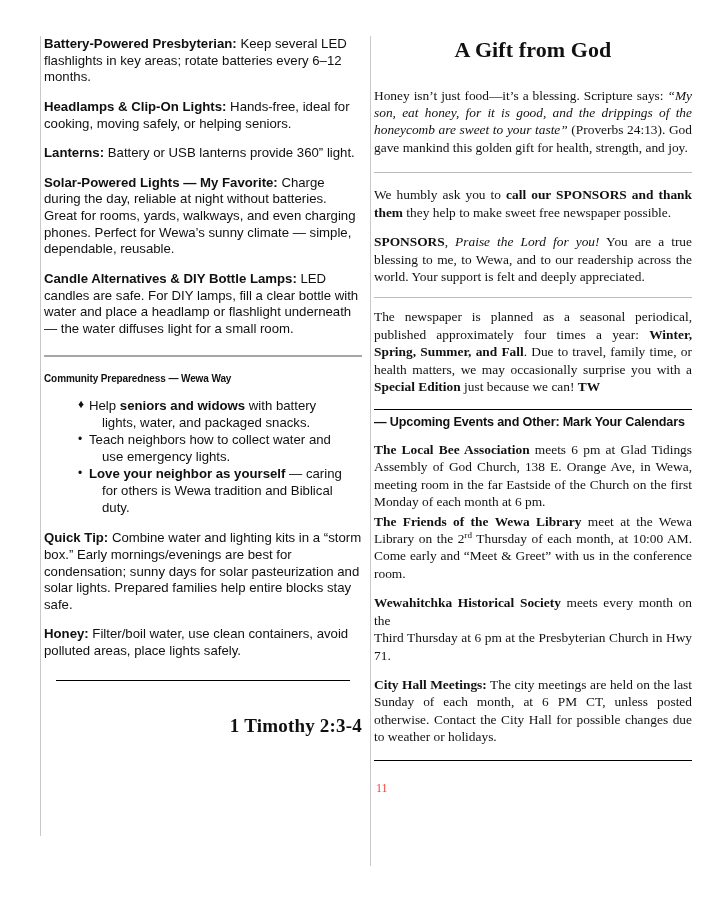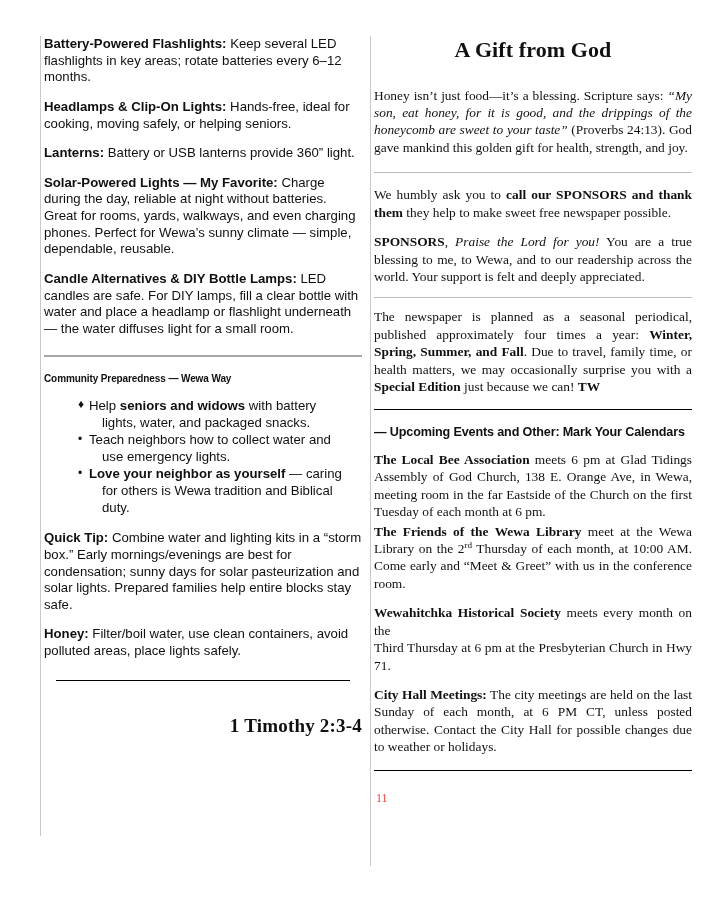--- a/index.html
+++ b/index.html
@@ -163,41 +163,41 @@
     border: none;
     border-top: 1.6px solid #000000;
     margin: 14px 0 0 0;
     width: 100%;
   }
 
   .events-head {
     font-family: "Liberation Sans", sans-serif;
     font-weight: bold;
     font-size: 12.6px;
-    margin: 14px 0 11px 0;
+    margin: 4px 0 11px 0;
     text-align: left;
     letter-spacing: -0.15px;
   }
 
   .page-num {
     font-family: "Liberation Serif", serif;
     font-size: 12px;
     margin: 20px 0 0 2px;
     color: #ef4444;
   }
 </style>
 </head>
 <body>
 
 <div class="page">
 
   <div class="col-left">
     <div class="lc">
 
-      <p><b>Battery-Powered Flashlights:</b><span> Keep several LED flashlights in key areas; rotate batteries every 6–12 months.</span></p>
+      <p><b>Battery-Powered Presbyterian:</b><span> Keep several LED flashlights in key areas; rotate batteries every 6–12 months.</span></p>
 
       <p><b>Headlamps &amp; Clip-On Lights:</b><span> Hands-free, ideal for cooking, moving safely, or helping seniors.</span></p>
 
       <p><b>Lanterns:</b><span> Battery or USB lanterns provide 360” light.</span></p>
 
       <p><b>Solar-Powered Lights — My Favorite:</b><span> Charge during the day, reliable at night without batteries. Great for rooms, yards, walkways, and even charging phones. Perfect for Wewa’s sunny climate — simple, dependable, reusable.</span></p>
 
       <p><b>Candle Alternatives &amp; DIY Bottle Lamps:</b><span> LED candles are safe. For DIY lamps, fill a clear bottle with water and place a headlamp or flashlight underneath — the water diffuses light for a small room.</span></p>
 
       <hr class="rule-gray">
@@ -244,21 +244,21 @@
       <p><b>SPONSORS</b><span>, </span><span class="it">Praise the Lord for you!</span><span> You are a true blessing to me, to Wewa, and to our readership across the world. Your support is felt and deeply appreciated.</span></p>
 
       <hr class="rule-thin-gray2">
 
       <p><span>The newspaper is planned as a seasonal periodical, published approximately four times a year: </span><b>Winter, Spring, Summer, and Fall</b><span>. Due to travel, family time, or health matters, we may occasionally surprise you with a </span><b>Special Edition</b><span>   just because we can!  </span><b>TW</b></p>
 
       <hr class="rule-events-top">
 
       <div class="events-head">— Upcoming Events and Other: Mark Your Calendars</div>
 
-      <p class="tight"><b>The Local Bee Association</b><span> meets 6 pm at Glad Tidings Assembly of God Church, 138 E. Orange Ave, in Wewa, meeting room in the far Eastside of the Church on the first Tuesday of each month at 6 pm.</span></p>
+      <p class="tight"><b>The Local Bee Association</b><span> meets 6 pm at Glad Tidings Assembly of God Church, 138 E. Orange Ave, in Wewa, meeting room in the far Eastside of the Church on the first Monday of each month at 6 pm.</span></p>
 
       <p><b>The Friends of the Wewa Library</b><span> meet at the Wewa Library on the 2</span><sup>rd</sup><span> Thursday of each month, at 10:00 AM. Come early and “Meet &amp; Greet” with us in the conference room.</span></p>
 
       <p><b>Wewahitchka Historical Society</b><span> meets every month on the</span><br><span>Third Thursday at 6 pm at the Presbyterian Church in Hwy 71.</span></p>
 
       <p><b>City Hall Meetings:</b><span>   The city meetings are held on the last Sunday of each month, at 6 PM CT, unless posted otherwise. Contact the City Hall for possible changes due to weather or holidays.</span></p>
 
       <hr class="rule-bottom">
 
       <div class="page-num">11</div>

